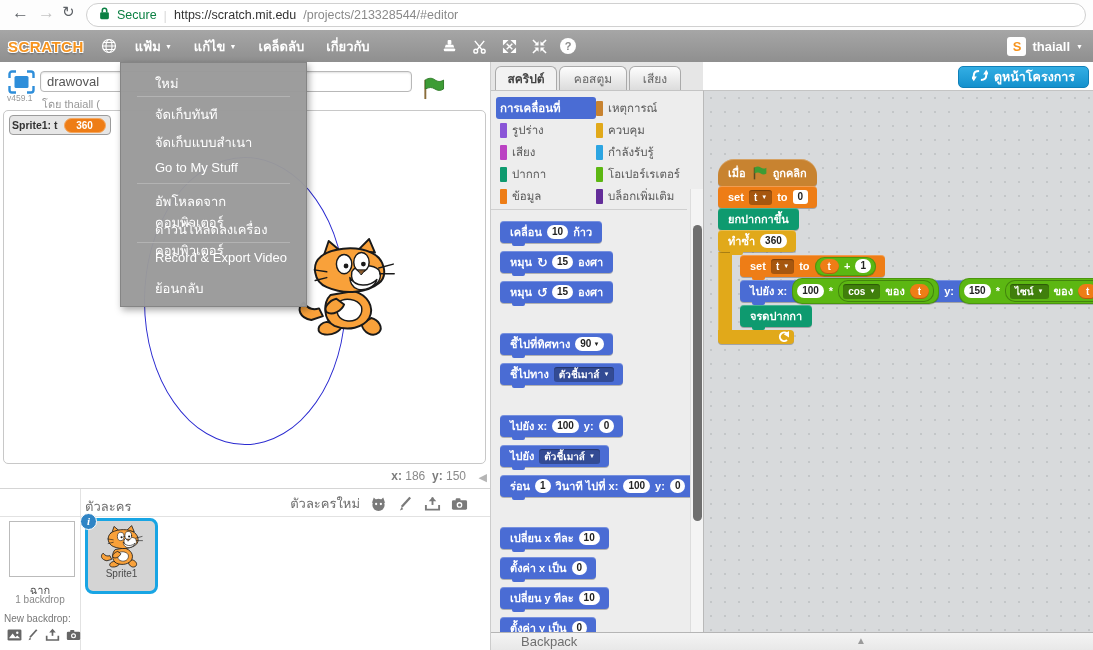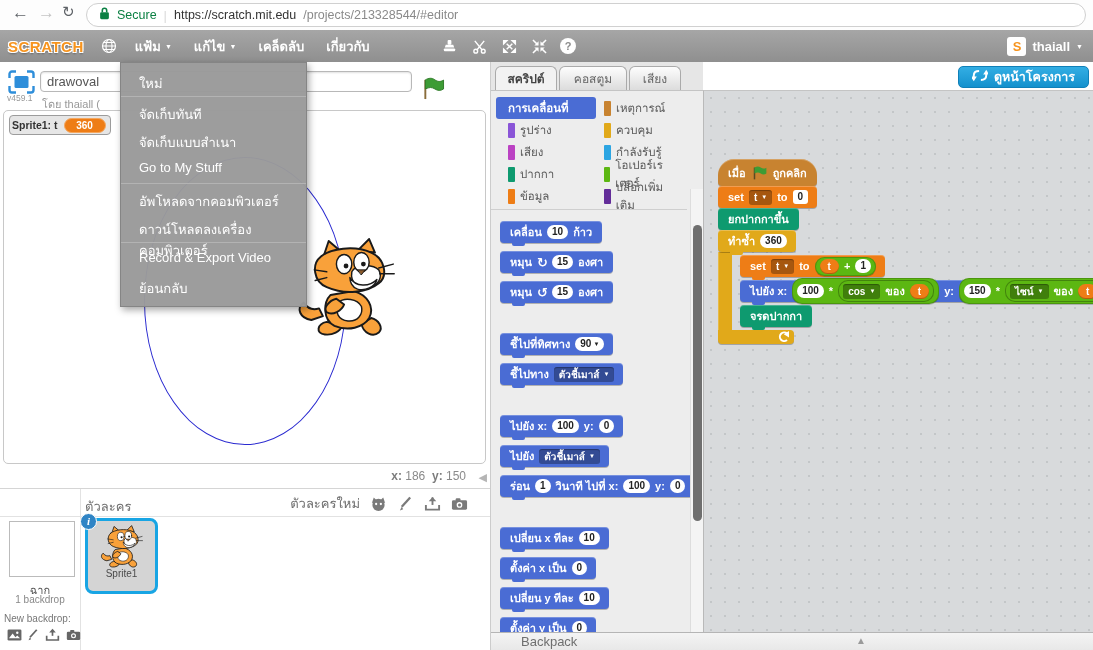--- a/index.html
+++ b/index.html
@@ -23,21 +23,21 @@
   #globe-icon { margin-left:16px; }
   .menu-item { color:#fff; font-size:13px; font-weight:600; padding:0 11px; height:32px; display:flex; align-items:center; gap:4px; cursor:default; }
   .menu-item .caret { font-size:7px; }
   #cursor-tools { position:absolute; left:440px; top:0; height:32px; display:flex; align-items:center; gap:12px; }
   #user-area { position:absolute; right:10px; top:0; height:32px; display:flex; align-items:center; gap:6px; }
   #avatar { width:19px; height:19px; background:#fff; border-radius:3px; color:#f7941e; font-weight:bold; font-size:13px; display:flex; align-items:center; justify-content:center; }
   #user-name { color:#fff; font-size:13px; font-weight:600; }
   #user-caret { color:#fff; font-size:7px; }
 
   
-  #file-menu { position:absolute; left:120px; top:62px; width:187px; background:rgba(154,154,154,.97); border:1px solid #858585; box-shadow:2px 3px 7px rgba(0,0,0,.35); z-index:50; padding:4px 0 6px; }
+  #file-menu { position:absolute; left:120px; top:62px; width:187px; background:rgba(154,154,154,.97); border:1px solid #858585; box-shadow:2px 3px 7px rgba(0,0,0,.35); z-index:50; padding:4px 16px 6px; }
   .fm-item { color:#fff; font-size:13px; padding:6px 0 6px 18px; height:28px; }
   .fm-sep { border-top:1px solid #b3b3b3; margin:1px 0; }
 
   
   #left-col { position:absolute; left:0; top:62px; width:490px; height:588px; background:#fff; }
   #fullscreen-icon { position:absolute; left:8px; top:8px; }
   #version-label { position:absolute; left:7px; top:31px; font-size:8.5px; color:#9a9a9a; }
   #project-title { position:absolute; left:40px; top:9px; width:372px; height:21px; border:1px solid #b8b8b8; border-radius:4px; font-size:13px; color:#555; padding:0 6px; box-shadow:inset 0 1px 2px rgba(0,0,0,.12); font-family:inherit; }
   #byline { position:absolute; left:42px; top:33px; font-size:11px; color:#999; }
   #green-flag-btn, #stop-btn { position:absolute; top:15px; width:24px; height:23px; cursor:pointer; }
@@ -79,21 +79,21 @@
   #right-panel { position:absolute; left:490px; top:62px; width:603px; height:588px; background:#fff; border-left:1px solid #ccc; }
   #tab-strip { position:absolute; left:0; top:0; width:212px; height:28px; background:#e6e6e6; }
   .tab { position:absolute; top:4px; height:24px; border:1px solid #aaa; border-bottom:none; border-radius:6px 6px 0 0; font-size:12px; color:#666; display:flex; align-items:center; justify-content:center; background:linear-gradient(#fdfdfd,#dcdcdc); cursor:pointer; }
   .tab.active { background:#f2f2f2; color:#444; font-weight:bold; }
   #see-project-btn { position:absolute; left:467px; top:4px; width:131px; height:22px; background:linear-gradient(#33aee4,#1491cd); border:1px solid #1080b8; border-radius:5px; color:#fff; font-size:12.5px; font-weight:bold; display:flex; align-items:center; justify-content:center; gap:6px; cursor:pointer; }
 
   #palette { position:absolute; left:0; top:28px; width:212px; height:542px; background:#ededed; border-top:1px solid #c4c4c4; }
   #cat-grid { position:absolute; left:5px; top:6px; width:200px; }
   .cat-col { position:absolute; top:0; width:100px; }
   .cat-col.c2 { left:96px; }
-  .cat-item { height:22px; display:flex; align-items:center; gap:5px; font-size:11.5px; color:#5a5a5a; padding:0 12px; border-radius:3px; cursor:pointer; }
+  .cat-item { height:22px; display:flex; align-items:center; gap:5px; font-size:11.5px; color:#5a5a5a; padding:0 4px; border-radius:3px; cursor:pointer; }
   .cat-swatch { width:7px; height:15px; border-radius:1px; }
   .cat-item.selected { background:#4a6cd4; color:#fff; font-weight:bold; }
   #cat-divider { position:absolute; left:0; top:118px; width:196px; border-top:1px solid #cfcfcf; }
   #palette-blocks { position:absolute; left:0; top:120px; width:196px; padding:10px 0 0 9px; }
   #palette-scrollbar { position:absolute; right:0; top:98px; width:13px; height:444px; background:#f4f4f4; border-left:1px solid #ddd; }
   #palette-scroll-thumb { position:absolute; left:2px; top:36px; width:9px; height:296px; background:#6f6f6f; border-radius:5px; }
 
   #script-pane { position:absolute; left:212px; top:28px; width:391px; height:542px; background:#d8dadc; border-left:1px solid #b9b9b9; border-top:1px solid #c4c4c4;
     background-image:radial-gradient(circle,#c3c6c8 1px,transparent 1.2px); background-size:14px 14px; overflow:visible; }
   #script-stack { position:absolute; left:14px; top:68px; }

